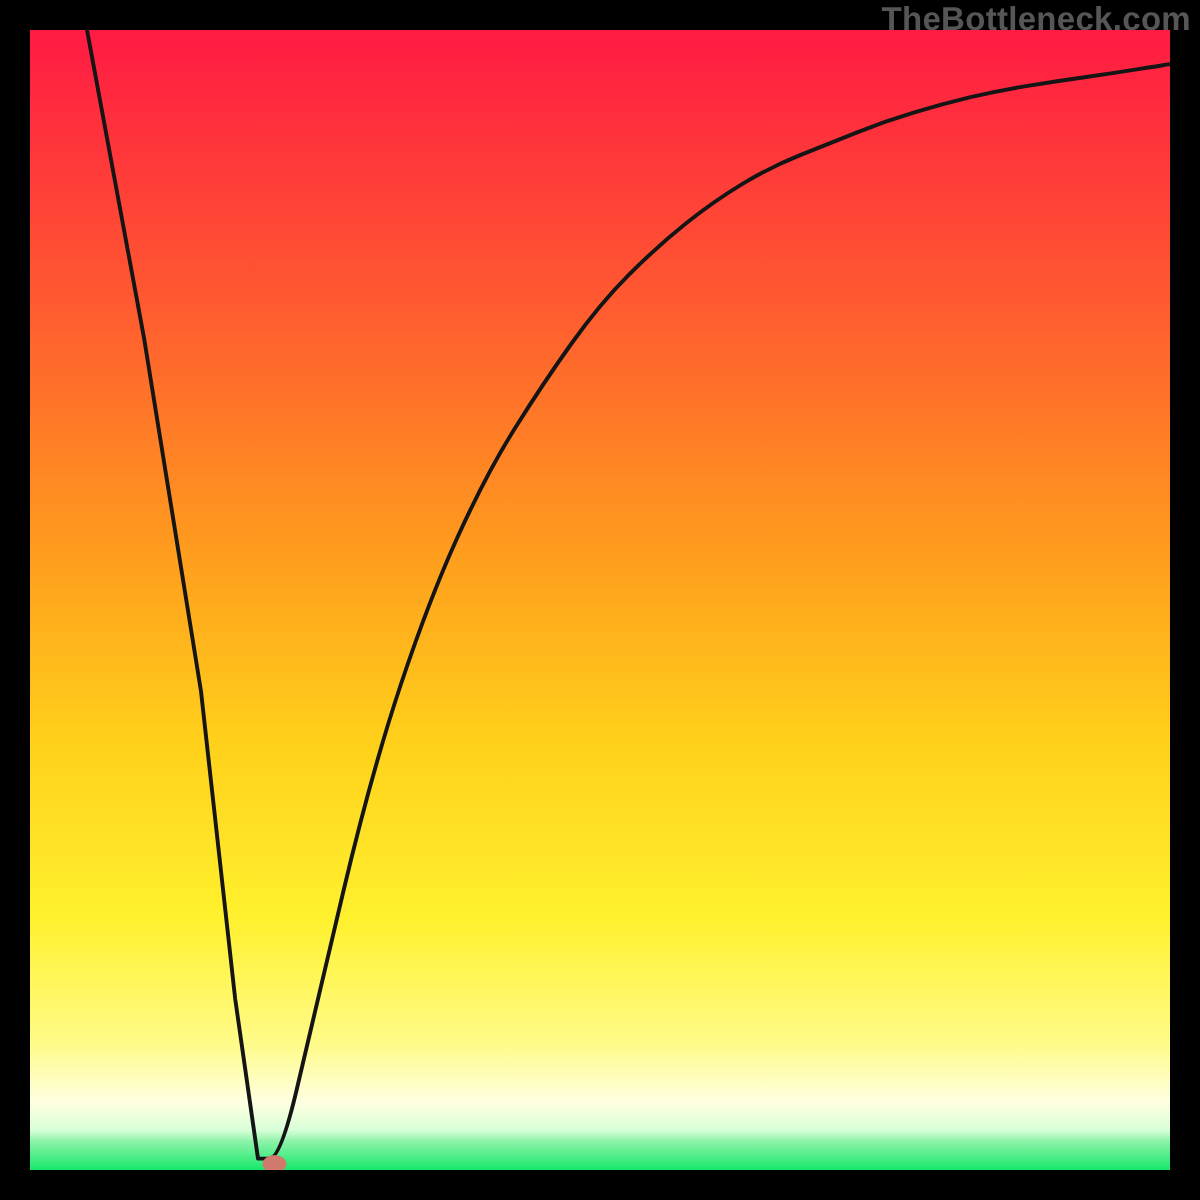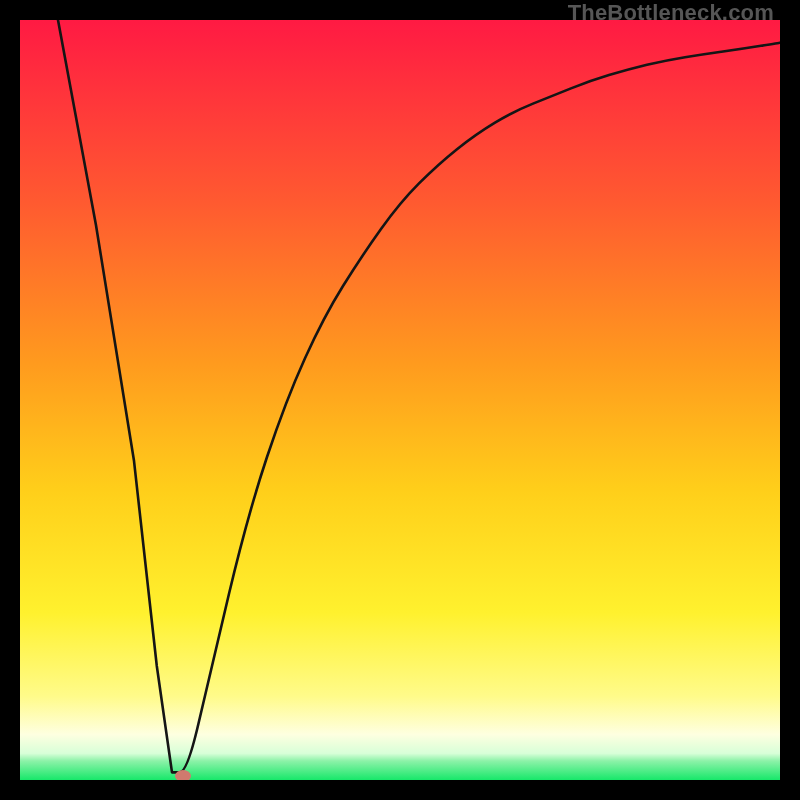--- a/index.html
+++ b/index.html
@@ -31,21 +31,21 @@
     position: absolute;
     left: 0;
     top: 0;
     width: 760px;
     height: 760px;
     display: block;
   }
   .watermark {
     position: absolute;
     top: 0px;
-    right: 26px;
+    right: 6px;
     color: #565656;
     font-size: 22px;
     font-weight: 600;
     letter-spacing: 0.2px;
     user-select: none;
   }
   .marker {
     position: absolute;
     width: 16px;
     height: 12px;

